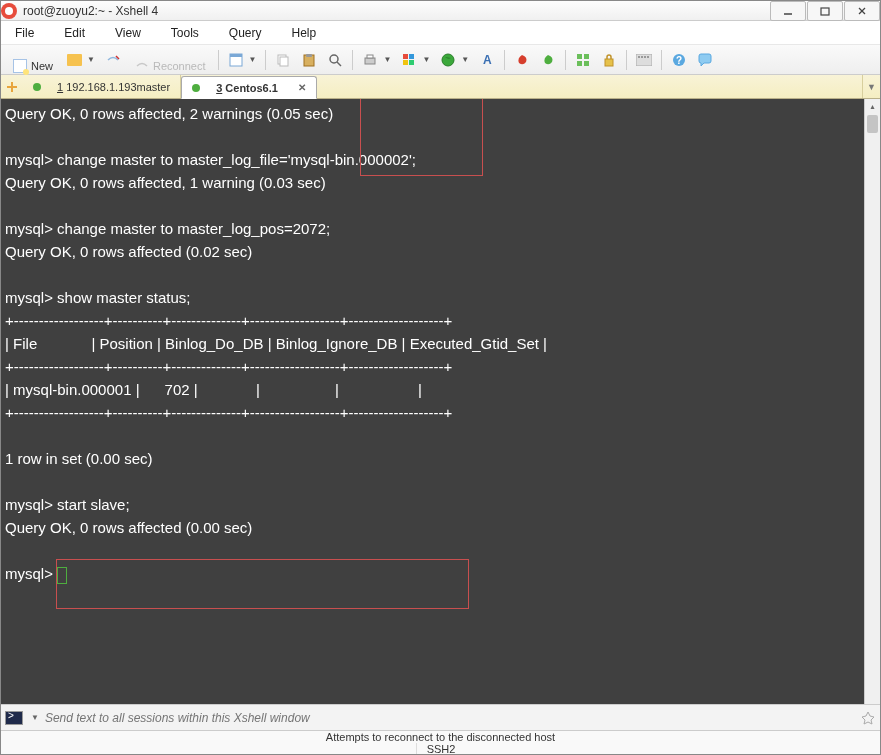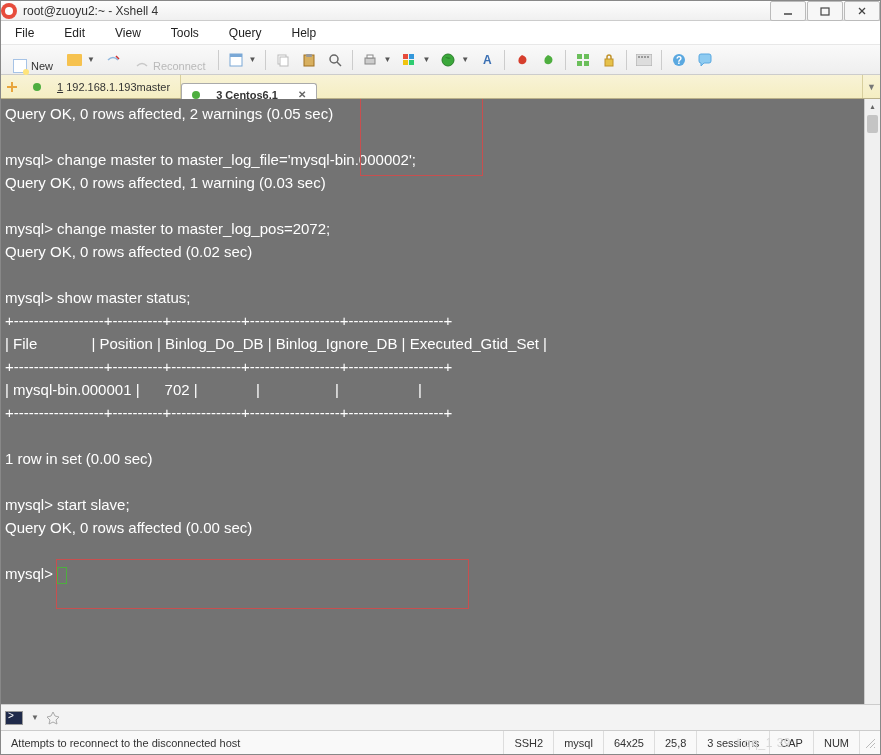--- a/index.html
+++ b/index.html
@@ -19,43 +19,43 @@
 .toolbar { height: 30px; background: linear-gradient(#fafafa,#eee); border-bottom: 1px solid #ccc; display: flex; align-items: center; padding: 0 4px; gap: 2px; }
 .tbtn { min-width: 22px; height: 24px; display: flex; align-items: center; justify-content: center; padding: 0 3px; border: 1px solid transparent; border-radius: 2px; font-size: 11px; gap: 3px; }
 .tbtn.text { padding: 0 6px; color: #333; margin-top: 13px; }
 .tsep { width: 1px; height: 20px; background: #ccc; margin: 0 3px; }
 .dd { font-size: 8px; margin-left: 2px; color: #555; }
 .tic { width:16px; height:16px; display:flex; align-items:center; justify-content:center; }
 
 .tabbar { height: 24px; background: linear-gradient(#f8f3d7,#f5eec2); border-bottom: 1px solid #b9b089; display: flex; align-items: stretch; padding: 0 0 0 0; }
 .tab-plus { width: 22px; display: flex; align-items: center; justify-content: center; }
 .tab { display: flex; align-items: center; gap: 16px; padding: 0 10px; font-size: 11px; color: #333; border-right: 1px solid #d8cf9d; }
-.tab.active { background: #fff; border: 1px solid #aaa; border-bottom: 1px solid #fff; border-top-left-radius: 3px; border-top-right-radius: 3px; position: relative; top: 8px; font-weight: bold; }
+.tab.active { background: #fff; border: 1px solid #aaa; border-bottom: 1px solid #fff; border-top-left-radius: 3px; border-top-right-radius: 3px; position: relative; top: 1px; font-weight: bold; }
 .led { width: 8px; height: 8px; border-radius: 4px; }
 .led.green { background: #4eae3f; }
 .tab u { text-decoration: underline; }
 .tab .tab-x { font-size: 10px; color: #666; margin-left: 4px; }
 .tabbar .spacer { flex:1; }
 .tabbar .tabdd { width: 18px; display:flex; align-items:center; justify-content:center; color:#777; font-size:9px; border-left:1px solid #d8cf9d; }
 
-.terminal { flex: 1; background: #737373; color: #fff; font-family: "Courier New", monospace; font-size: 15px; line-height: 21px; padding: 4px 4px; position: relative; overflow: hidden; white-space: pre; }
+.terminal { flex: 1; background: #404040; color: #fff; font-family: "Courier New", monospace; font-size: 15px; line-height: 21px; padding: 4px 4px; position: relative; overflow: hidden; white-space: pre; }
 .terminal .cursor { display:inline-block; width:10px; height:17px; border:1px solid #4eae3f; vertical-align: text-bottom; }
 .terminal .hl1 { position:absolute; border:1px solid #c84f4f; left:359px; top:-1px; width:123px; height:78px; pointer-events:none; }
 .terminal .hl2 { position:absolute; border:1px solid #c84f4f; left:55px; top:460px; width:413px; height:50px; pointer-events:none; }
 .terminal .vscroll { position:absolute; right:0; top:0; width:16px; height:100%; background:#f0f0f0; border-left:1px solid #ccc; }
 .terminal .vscroll .thumb { position:absolute; left:2px; right:2px; top:2px; height:18px; background:#c4c4c4; border-radius:2px; }
 .terminal .vscroll .up { position:absolute; top:0; left:0; right:0; height:14px; display:flex; align-items:center; justify-content:center; font-size:8px; color:#666; }
 
 .sendbar { height: 26px; background: #f3f3f3; border-top: 1px solid #ccc; display: flex; align-items: center; padding: 0 4px; gap: 6px; }
 .sendbar .console-icon { width:18px; height:14px; background:#1f2a4a; border:1px solid #999; position:relative; }
 .sendbar .console-icon::after { content:">"; color:#fff; position:absolute; left:2px; top:-2px; font-size:10px; }
 .sendbar input { flex:1; border:none; background:transparent; font-size:12px; color:#999; font-style:italic; outline:none; }
 .sendbar .pin { width:16px; height:16px; display:flex; align-items:center; justify-content:center; color:#777; }
 
-.statusbar { height: 24px; background: #f9f9f9; border-top: 1px solid #ccc; display: flex; align-items: center; font-size: 11px; color: #333; }
+.statusbar { height: 24px; background: #f9f9f9; border-top: 1px solid #ccc; display: flex; align-items: center; font-size: 11px; color: #333; flex-direction: column; }
 .statusbar .seg { padding: 0 10px; border-left: 1px solid #ddd; height: 100%; display: flex; align-items: center; }
 .statusbar .seg:first-child { border-left: none; flex: 1; }
 .statusbar .wm { color: #d6d6d6; font-size: 12px; letter-spacing: 0.5px; margin-left: 36px; }
 
 .ic-new { width:14px; height:14px; background:#fff; border:1px solid #a6c3e6; position:relative; }
 .ic-new::after { content:""; position:absolute; right:-3px; bottom:-3px; width:6px; height:6px; background:#ffe47a; border-radius:3px; }
 .ic-folder { width:15px; height:12px; background:#f6c24f; border-radius:1px; }
 .ic-reconnect { color:#b9b9b9; }
 </style>
 </head>
@@ -294,20 +294,21 @@
 mysql&gt; start slave;
 Query OK, 0 rows affected (0.00 sec)
 
 mysql&gt; </span><span class="cursor"></span>
   <div class="vscroll"><div class="up">▴</div><div class="thumb" style="top:16px;"></div></div>
 </div>
 
 <div class="sendbar">
   <div class="console-icon"></div>
   <span class="dd" style="font-size:8px;color:#666;">▼</span>
+  <input placeholder="Send text to all sessions within this Xshell window" style="">
   <div class="pin">
       <svg width="14" height="14">
         <path d="M7 1 L9 5 L13 6 L10 9 L11 13 L7 11 L3 13 L4 9 L1 6 L5 5 Z" fill="none" stroke="#aaa"></path>
       </svg>
     </div>
 </div>
 
 <div class="statusbar">
   <div class="seg">Attempts to reconnect to the disconnected host</div>
   <div class="seg">SSH2</div>

